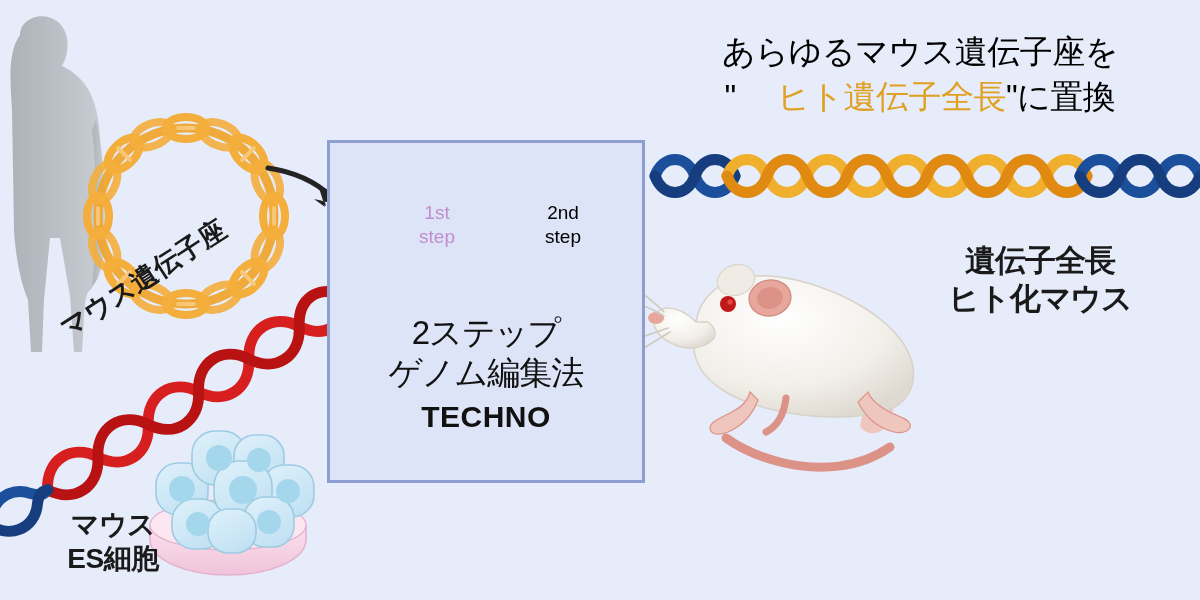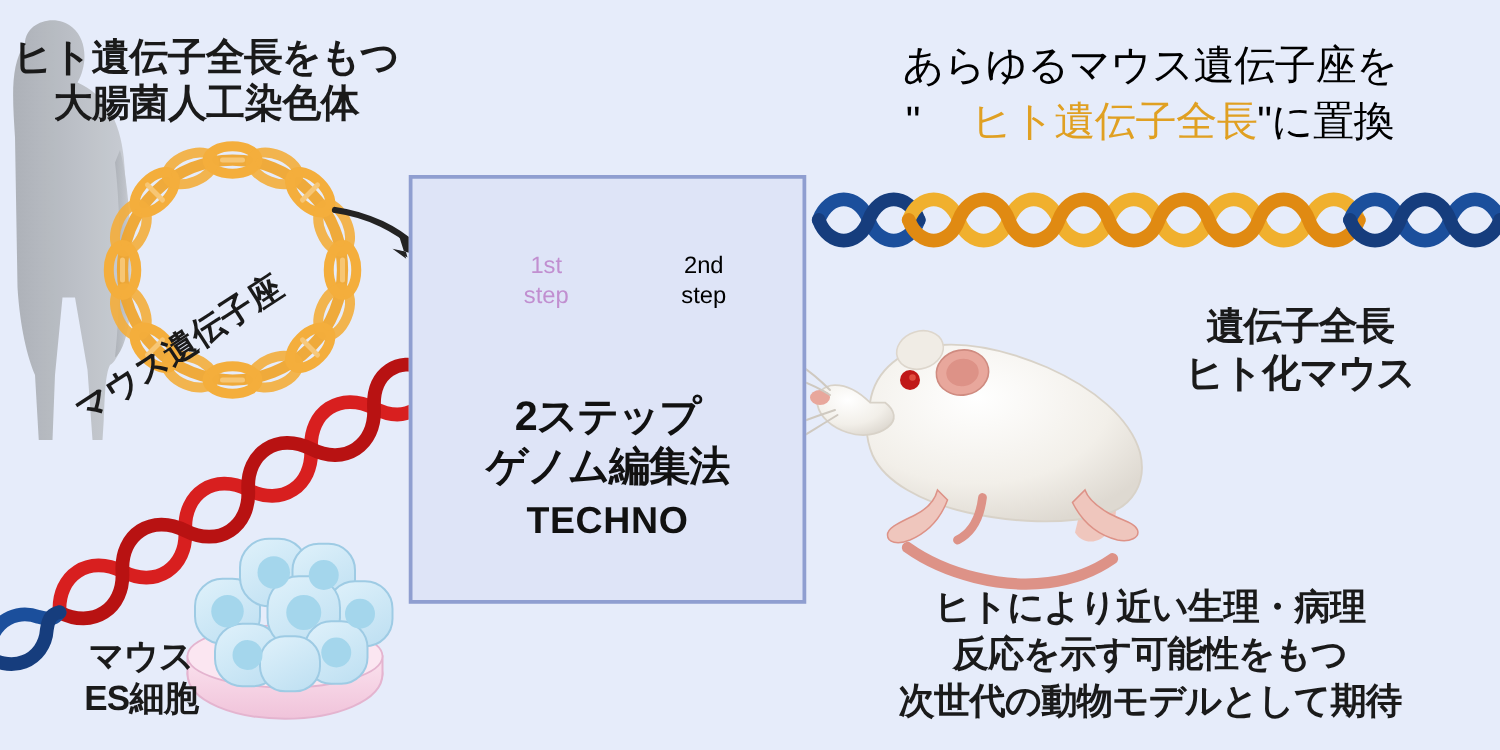--- a/index.html
+++ b/index.html
@@ -23,21 +23,21 @@
   .t-es{left:18px;top:508px;width:190px;text-align:center;font-size:28px;font-weight:600;letter-spacing:-0.5px;line-height:1.22;}
   .t-locus{left:55px;top:318px;font-size:27px;font-weight:600;letter-spacing:0px;
            transform:rotate(-33deg);transform-origin:left top;white-space:nowrap;}
 
   
   #techbox{
     left:327px;top:140px;width:318px;height:343px;
     background:#dee4f7;border:3px solid #8f9ed0;box-sizing:border-box;
   }
   .boxlabel{position:absolute;left:0;width:100%;text-align:center;color:#111;}
-  #boxline1{top:170px;font-size:33px;font-weight:700;letter-spacing:-1px;line-height:1.22;white-space:pre-line;}
+  #boxline1{top:170px;font-size:33px;font-weight:400;letter-spacing:-1px;line-height:1.22;white-space:pre-line;}
   #boxtechno{top:257px;font-size:30px;font-weight:800;letter-spacing:0.5px;}
   .steplabel{position:absolute;text-align:center;font-size:19px;line-height:1.25;white-space:pre-line;}
   #step1label{left:52px;top:58px;width:110px;color:#c18fd0;}
   #step2label{left:178px;top:58px;width:110px;color:#000000;}
 </style>
 </head>
 <body>
 
 <div id="stage">
 
@@ -274,22 +274,20 @@
       <path d="M 198 152 C 206 168, 218 178, 234 182 C 244 184, 252 180, 250 174
                C 248 168, 236 166, 226 160 C 216 154, 210 148, 208 142 Z" fill="#efc6bd" stroke="#dd9287" stroke-width="1.2"></path>
     </g>
 
     <g transform="translate(327,140)">
       <polygon points="28,30 124,30 160,94 124,158 28,158 62,94" fill="#e9d8e7" stroke="#8e3a63" stroke-width="3"></polygon>
       <polygon points="124,30 220,30 256,94 220,158 124,158 160,94" fill="#c7def3" stroke="#2f6ba8" stroke-width="3"></polygon>
     </g>
   </svg>
 
-  <div class="abs txt t-tl">ヒト遺伝子全長をもつ
-大腸菌人工染色体</div>
 
   <div class="abs t-tr">
     <div>あらゆるマウス遺伝子座を</div>
     <div><span>"</span><span class="hl">ヒト遺伝子全長</span><span>"</span><span>に置換</span></div>
   </div>
 
   <div class="abs" id="techbox">
     <div class="steplabel" id="step1label">1st
 step</div>
     <div class="steplabel" id="step2label">2nd
@@ -300,17 +298,14 @@
   </div>
 
   <div class="abs txt t-locus">マウス遺伝子座</div>
 
   <div class="abs txt t-es">マウス
 ES細胞</div>
 
   <div class="abs txt t-mouse">遺伝子全長
 ヒト化マウス</div>
 
-  <div class="abs txt t-br">ヒトにより近い生理・病理
-反応を示す可能性をもつ
-次世代の動物モデルとして期待</div>
 
 </div>
 
 </body></html>

